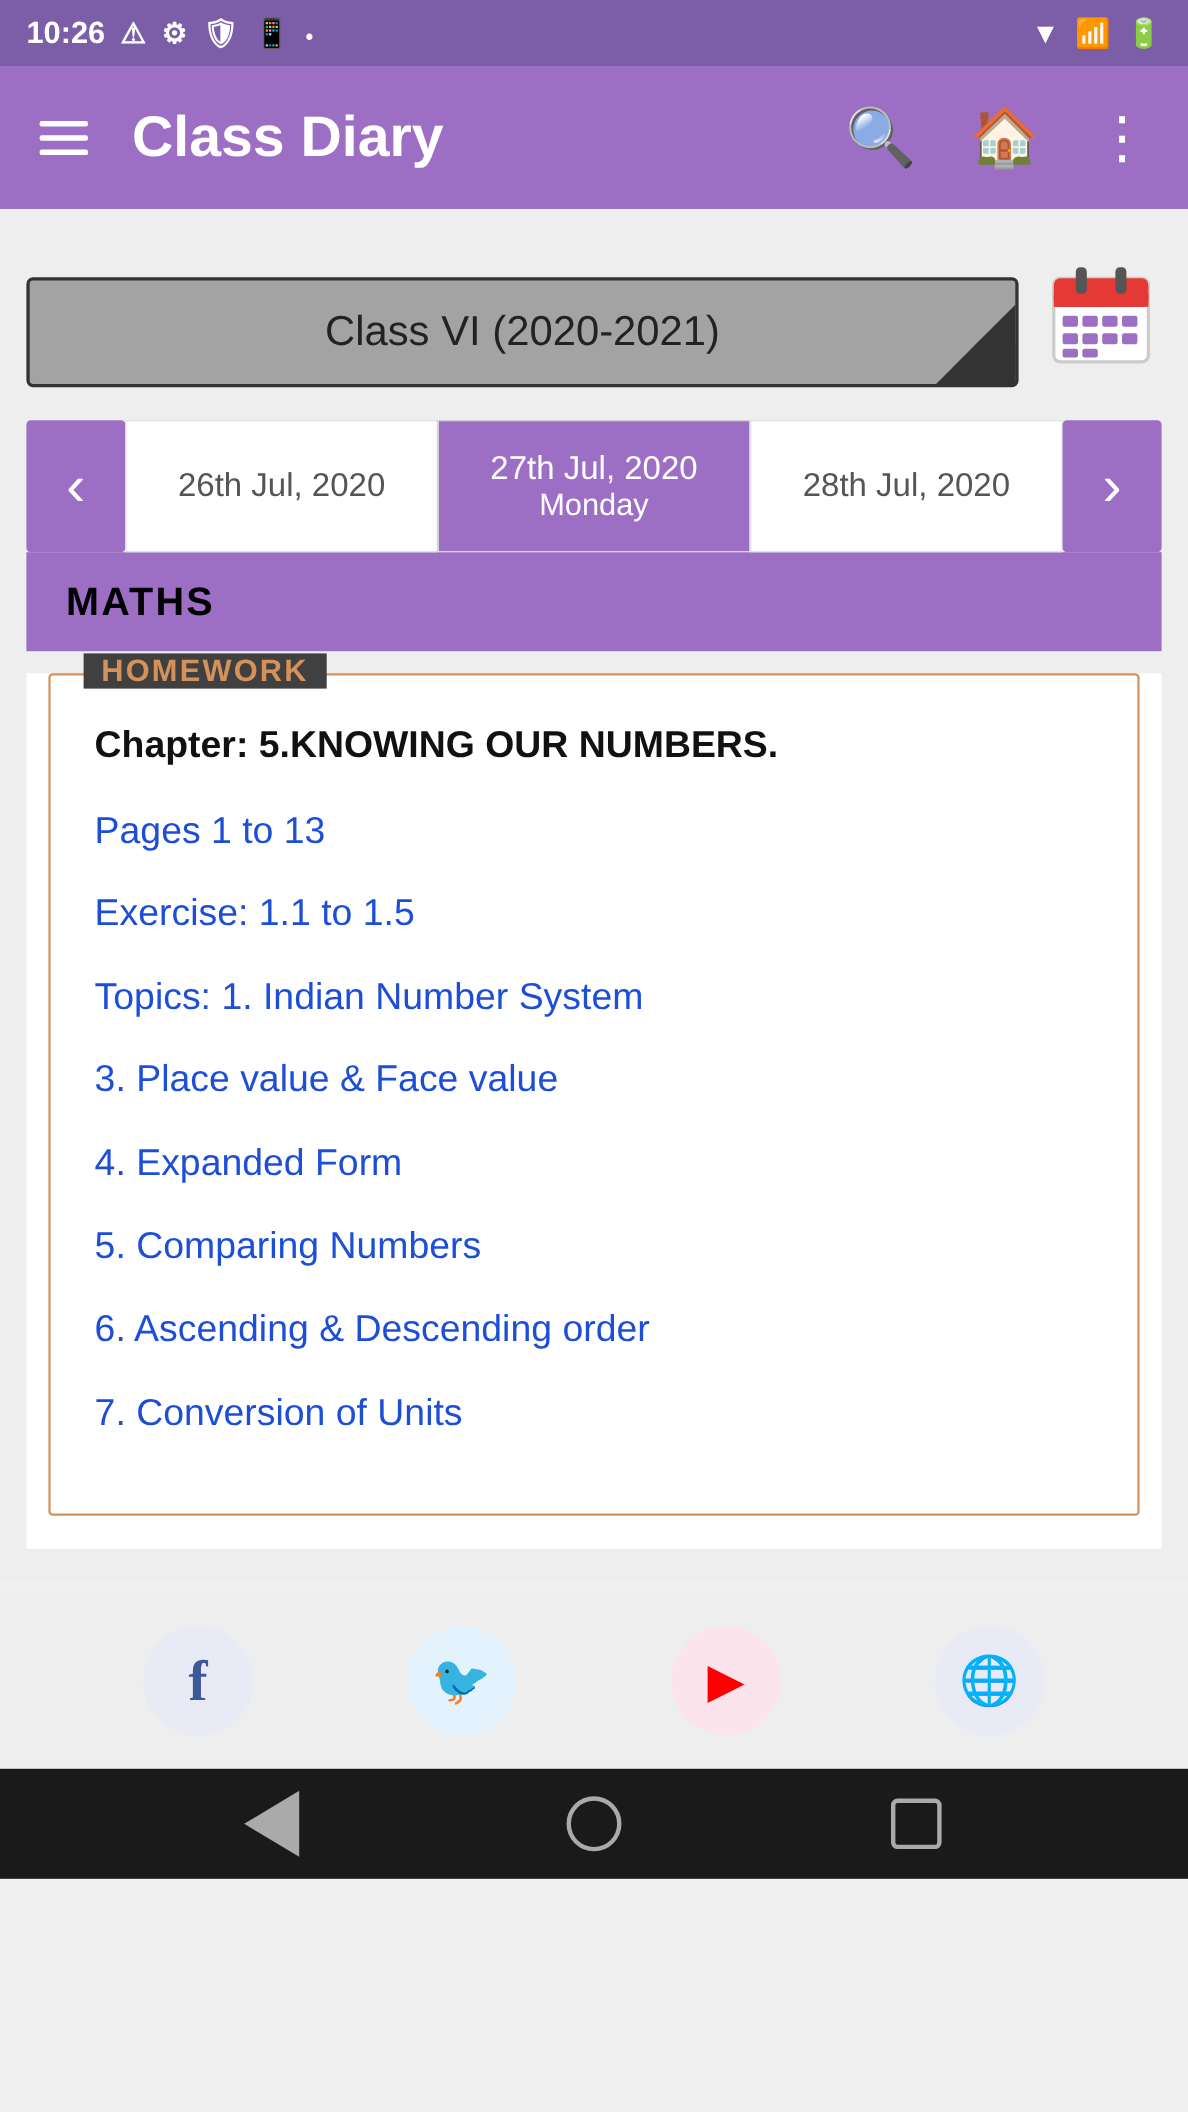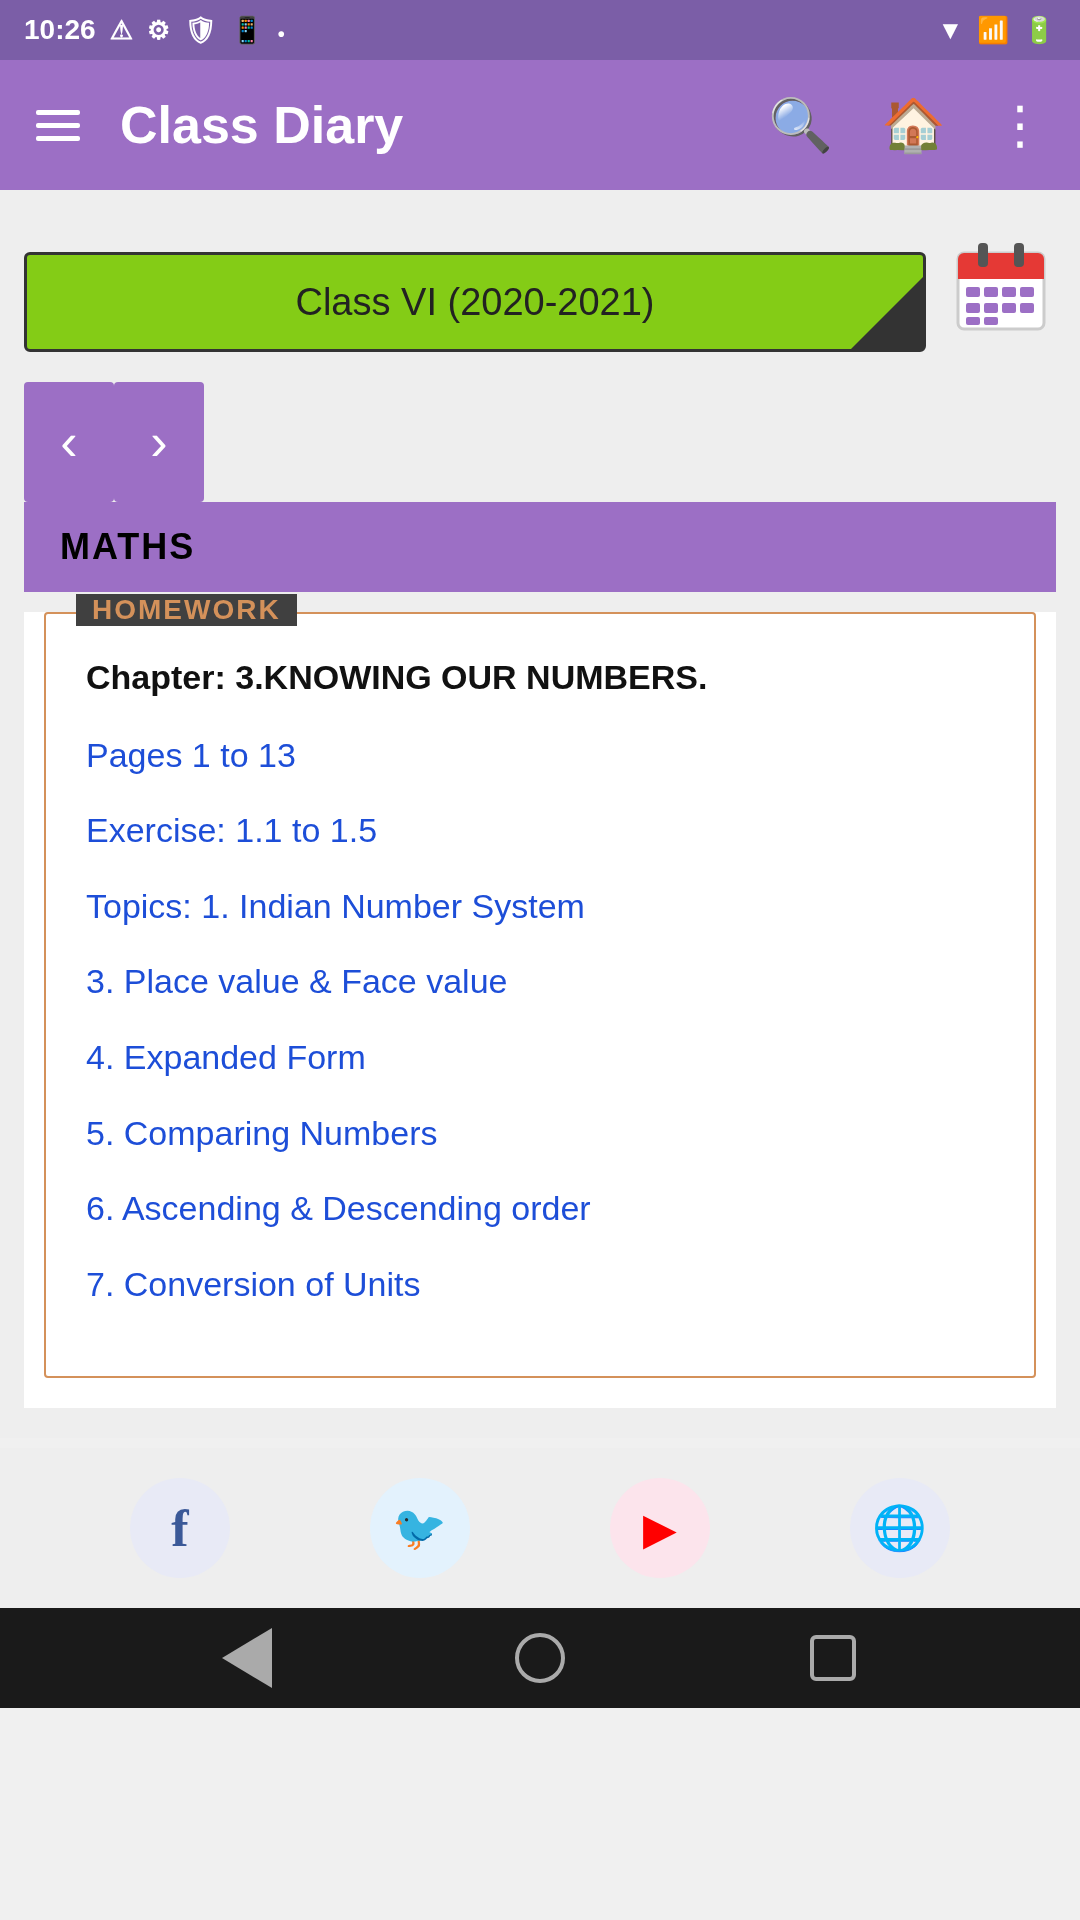--- a/index.html
+++ b/index.html
@@ -96,21 +96,21 @@
     
     .class-selector-row {
       display: flex;
       align-items: center;
       gap: 20px;
       margin-bottom: 30px;
     }
 
     .class-selector {
       flex: 1;
-      background: #84cc16;
+      background: #a3a3a3;
       border: 3px solid #333;
       border-radius: 6px;
       height: 100px;
       display: flex;
       align-items: center;
       justify-content: center;
       position: relative;
       cursor: pointer;
       margin-top: 32px;
     }
@@ -384,31 +384,41 @@
         <rect x="46" y="62" width="14" height="10" rx="2" fill="#9c6fc5"></rect>
         <rect x="64" y="62" width="14" height="10" rx="2" fill="#9c6fc5"></rect>
         <rect x="10" y="76" width="14" height="8" rx="2" fill="#9c6fc5"></rect>
         <rect x="28" y="76" width="14" height="8" rx="2" fill="#9c6fc5"></rect>
       </svg>
     </div>
   </div>
 
   <div class="date-nav">
     <div class="date-nav-arrow">‹</div>
+    <div class="date-tabs">
+      <div class="date-tab">26th Jul, 2020</div>
+      <div class="date-tab active">
+        <div>
+          <div style="font-size:30px;">27th Jul, 2020</div>
+          <div style="font-size:28px;">Monday</div>
+        </div>
+      </div>
+      <div class="date-tab">28th Jul, 2020</div>
+    </div>
     <div class="date-nav-arrow">›</div>
   </div>
 
   <div class="subject-header">
     <span class="subject-name">MATHS</span>
   </div>
 
   <div style="background: white; padding-bottom: 10px;">
     <div class="homework-card">
       <div class="homework-label">HOMEWORK</div>
-      <div class="homework-chapter">Chapter: 3.KNOWING OUR NUMBERS.</div>
+      <div class="homework-chapter">Chapter: 5.KNOWING OUR NUMBERS.</div>
       <div class="homework-item">Pages 1 to 13</div>
       <div class="homework-item">Exercise: 1.1 to 1.5</div>
       <div class="homework-item">Topics: 1. Indian Number System</div>
       <div class="homework-item">3. Place value &amp; Face value</div>
       <div class="homework-item">4. Expanded Form</div>
       <div class="homework-item">5. Comparing Numbers</div>
       <div class="homework-item">6. Ascending &amp; Descending order</div>
       <div class="homework-item">7. Conversion of Units</div>
     </div>
   </div>

